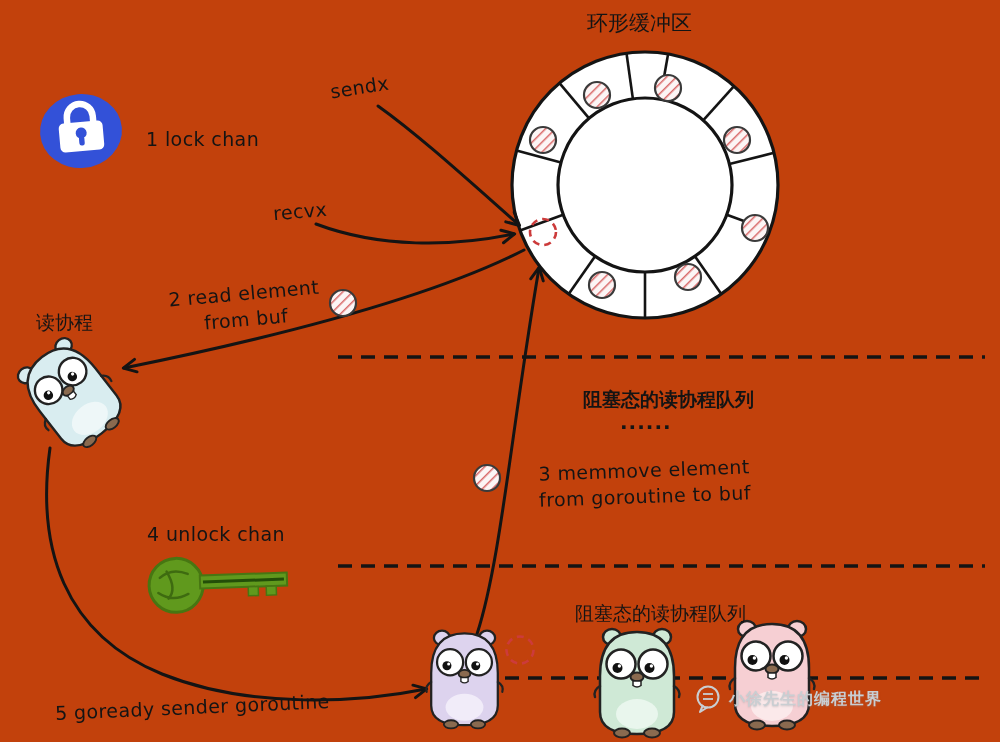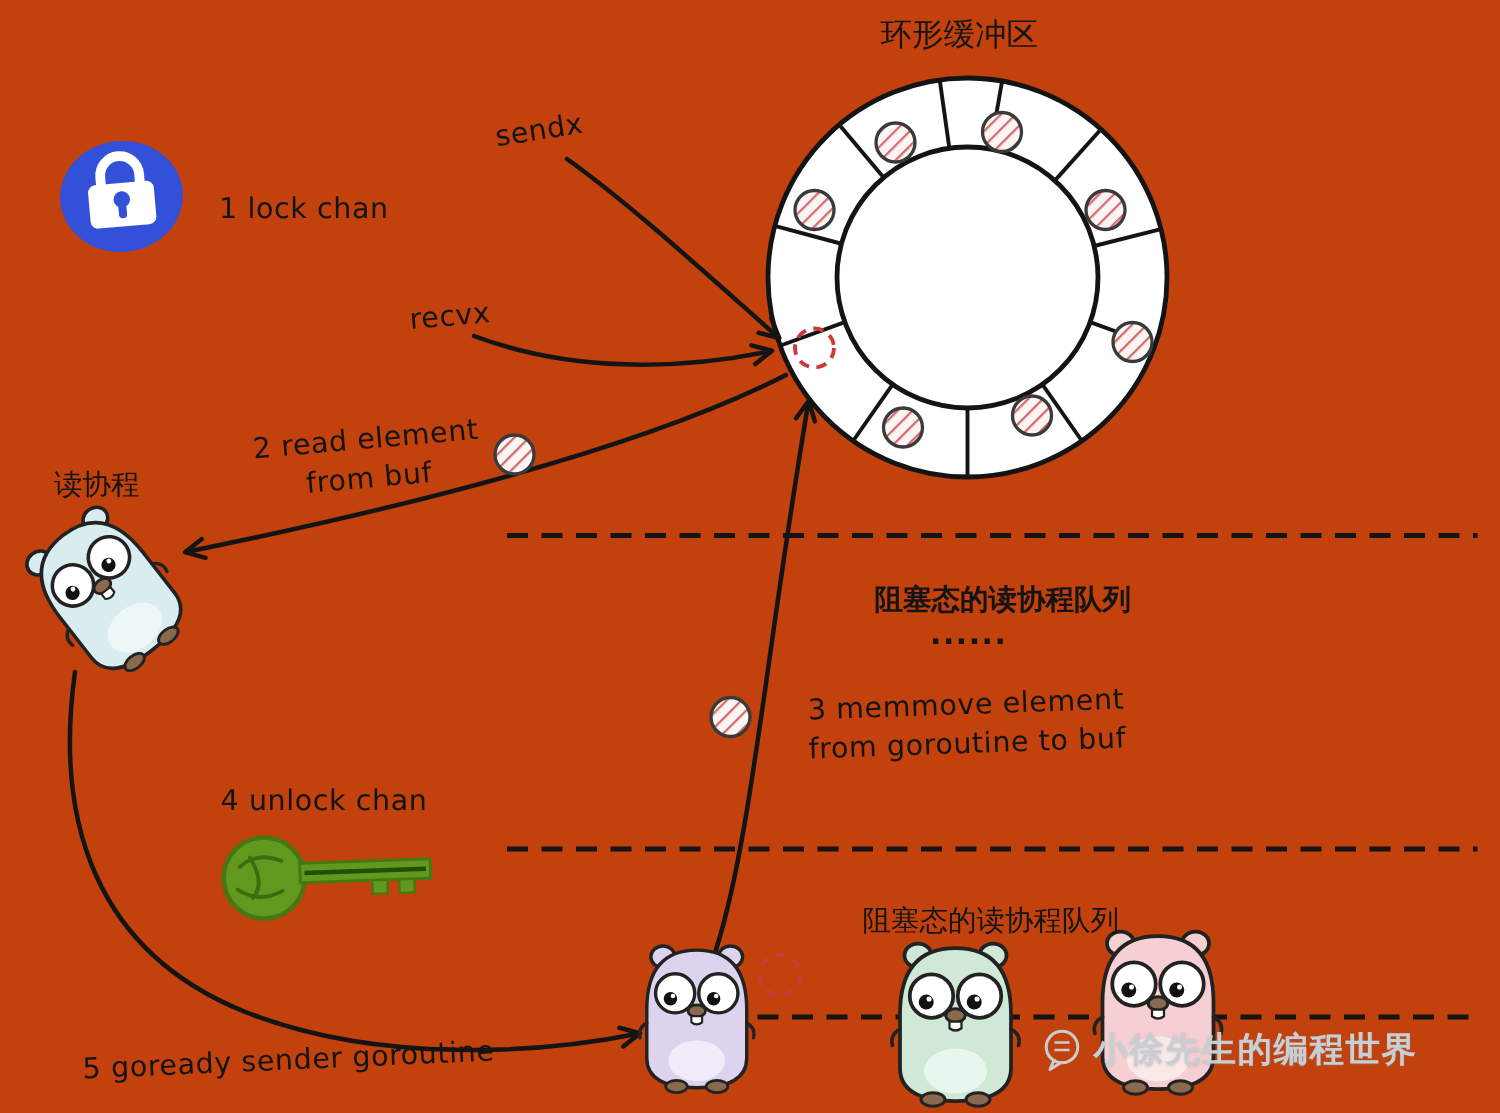--- a/index.html
+++ b/index.html
@@ -7,21 +7,21 @@
   body { background:#ffffff; font-family:"DejaVu Sans","Liberation Sans",sans-serif; }
   .stage { position:relative; width:1000px; height:742px; overflow:hidden; background:#c2410c; }
   .scene { position:absolute; left:0; top:0; }
   .lbl { position:absolute; color:#141414; white-space:nowrap; }
   .hand { font-size:19px; letter-spacing:0.4px; }
   .cjk  { font-size:19px; font-weight:500;margin-top:12px; }
   .center { text-align:center; }
   .title { font-size:21px; font-weight:500; }
   .ellipsis { font-size:20px; font-weight:700; letter-spacing:1px; }
   .watermark { position:absolute; left:694px; top:684px; display:flex; align-items:center; gap:7px;
-               color:#c9ced2; font-size:23px; font-weight:600; letter-spacing:1px;
+               color:#c9ced2; font-size:16px; font-weight:600; letter-spacing:1px;
                text-shadow:0 1px 2px rgba(130,135,140,0.35); }
 </style>
 </head>
 <body>
 
 <div class="stage">
 
   <svg class="scene" width="1000" height="742" viewBox="0 0 1000 742" xmlns="http://www.w3.org/2000/svg">
     <defs>
       <pattern id="hatch" patternUnits="userSpaceOnUse" width="7" height="7" patternTransform="rotate(45)">

